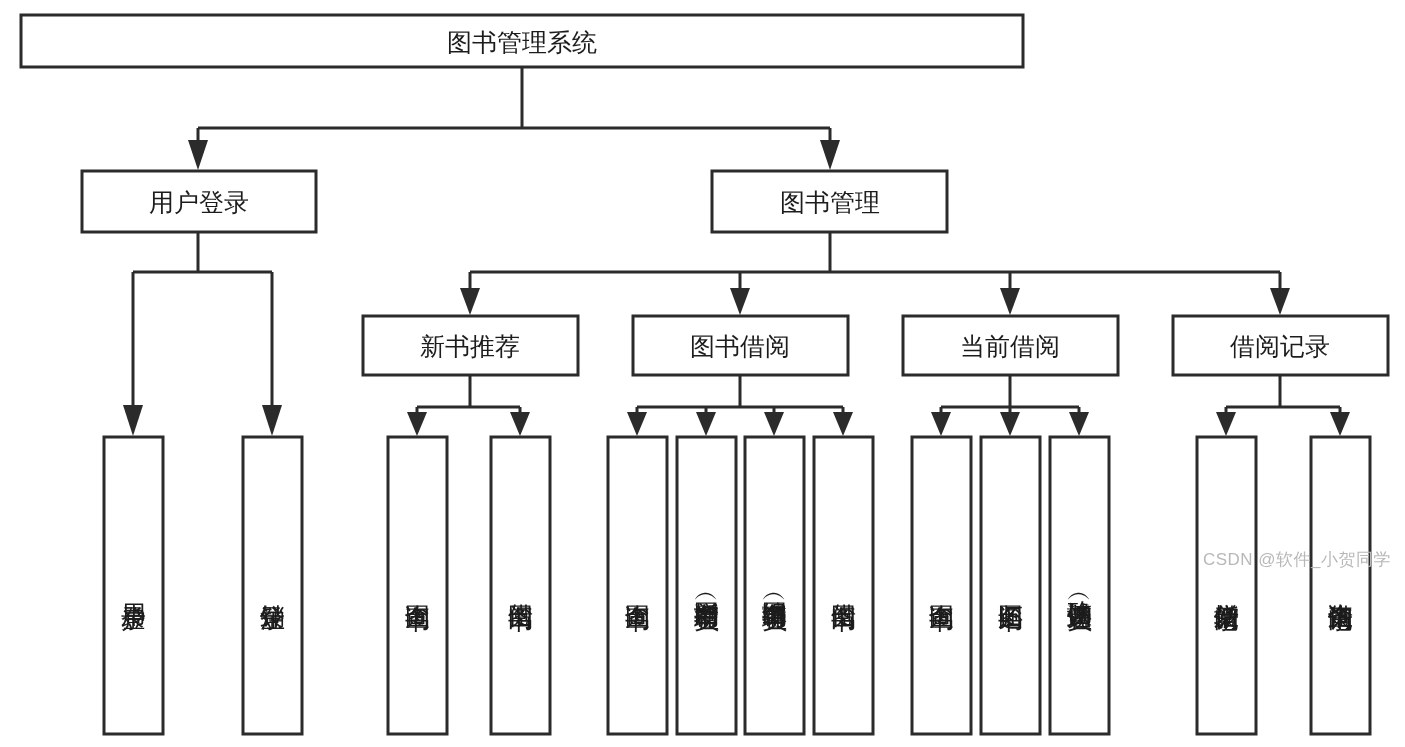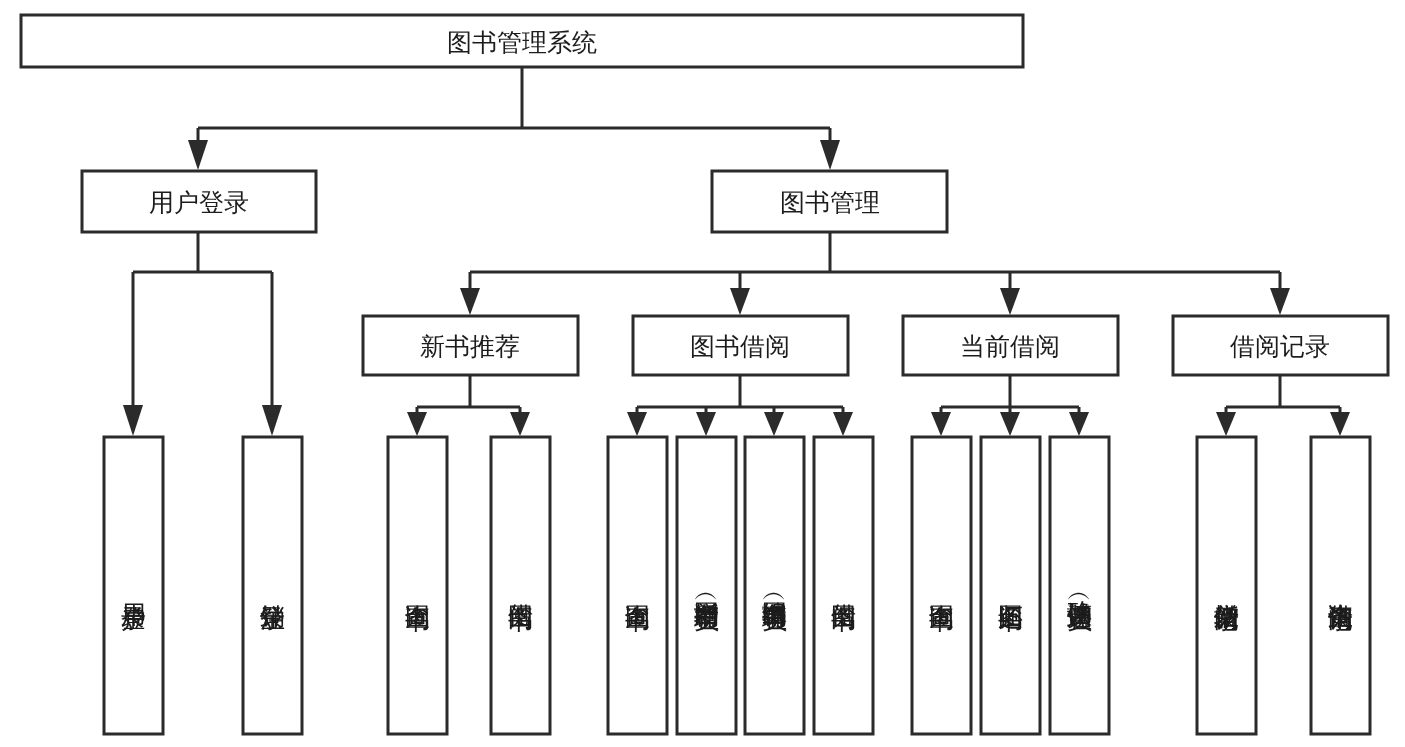--- a/index.html
+++ b/index.html
@@ -258,13 +258,14 @@
     </g>
     <g>
       <rect class="leaf-rect" x="1311" y="437" width="59" height="297"></rect>
       <foreignObject x="1311" y="437" width="59" height="297">
         <div xmlns="http://www.w3.org/1999/xhtml" class="leaf-label-fo">查询借阅记录</div>
       </foreignObject>
     </g>
 
   </svg>
 
+  <div class="watermark">CSDN @软件_小贺同学</div>
 </div>
 
 </body></html>

